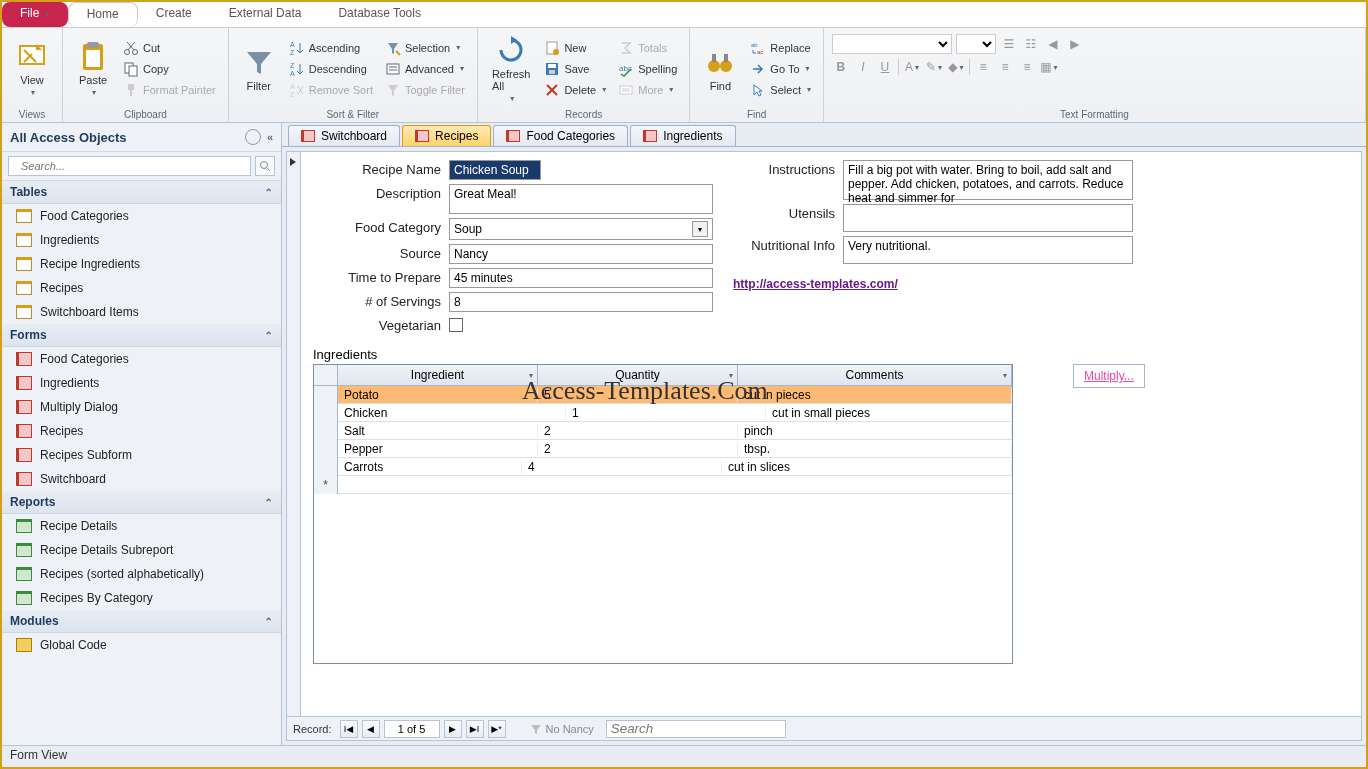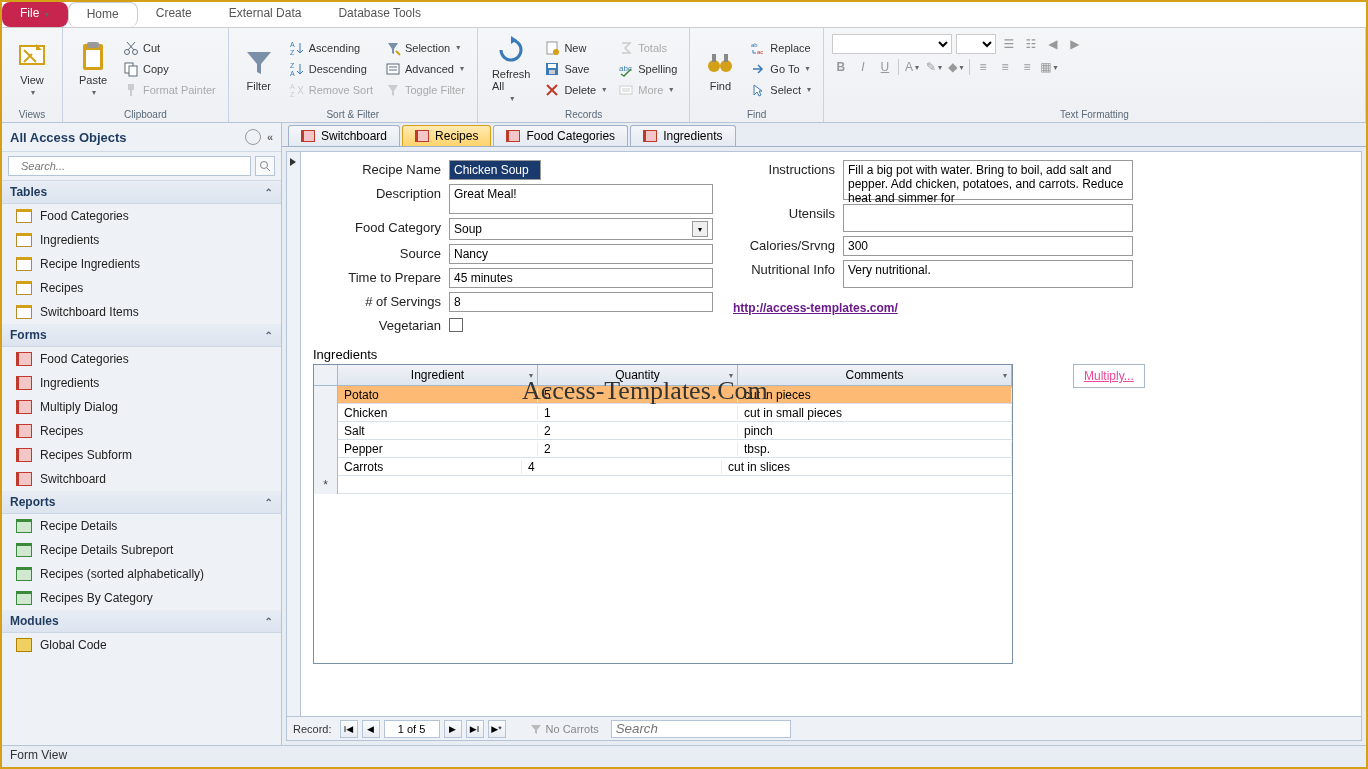--- a/index.html
+++ b/index.html
@@ -527,24 +527,20 @@
               </div>
           </div>
           <div class="fcol" style="max-width:400px">
             <div class="frow">
                 <div class="flabel" style="width:110px">Instructions</div>
                 <div class="finput tall">Fill a big pot with water. Bring to boil, add salt and pepper. Add chicken, potatoes, and carrots. Reduce heat and simmer for</div>
               </div>
             <div class="frow">
                 <div class="flabel" style="width:110px">Utensils</div>
                 <div class="finput" style="height:28px"></div>
-              </div>
-            <div class="frow">
-                <div class="flabel" style="width:110px">Calories/Srvng</div>
-                <div class="finput">300</div>
               </div>
             <div class="frow">
                 <div class="flabel" style="width:110px">Nutritional Info</div>
                 <div class="finput" style="height:28px">Very nutritional.</div>
               </div>
             <div class="link-row"><a>http://access-templates.com/</a></div>
           </div>
         </div>
 
         <div class="subform-label">Ingredients</div>
@@ -558,21 +554,21 @@
             </div>
             <div class="sf-body">
               <div class="sf-row sel">
                   <div class="sf-sel"></div>
                   <div class="sf-cell" style="width:200px">Potato</div>
                   <div class="sf-cell" style="width:200px">5</div>
                   <div class="sf-cell" style="flex:1">cut in pieces</div>
                 </div>
               <div class="sf-row">
                   <div class="sf-sel"></div>
-                  <div class="sf-cell" style="width:200px">Chicken</div>
+                  <div class="sf-cell" style="width:228px">Chicken</div>
                   <div class="sf-cell" style="width:200px">1</div>
                   <div class="sf-cell" style="flex:1">cut in small pieces</div>
                 </div>
               <div class="sf-row">
                   <div class="sf-sel"></div>
                   <div class="sf-cell" style="width:200px">Salt</div>
                   <div class="sf-cell" style="width:200px">2</div>
                   <div class="sf-cell" style="flex:1">pinch</div>
                 </div>
               <div class="sf-row">
@@ -604,21 +600,21 @@
         <span class="rn-btn">І◀</span>
         <span class="rn-btn">◀</span>
         <span class="rn-pos">1 of 5</span>
         <span class="rn-btn">▶</span>
         <span class="rn-btn">▶І</span>
         <span class="rn-btn">▶*</span>
         <span class="rn-filter">
             <svg width="12" height="12" viewBox="0 0 12 12">
               <path d="M1 2 L11 2 L7 7 L7 11 L5 10 L5 7 Z" fill="#bbb"></path>
             </svg>
-            <span>No Carrots</span>
+            <span>No Nancy</span>
           </span>
         <input class="rn-search" placeholder="Search" style="">
       </div>
     </div>
   </div>
 </div>
 
 <div class="status-bar">Form View</div>
 
 <div class="watermark">Access-Templates.Com</div>

